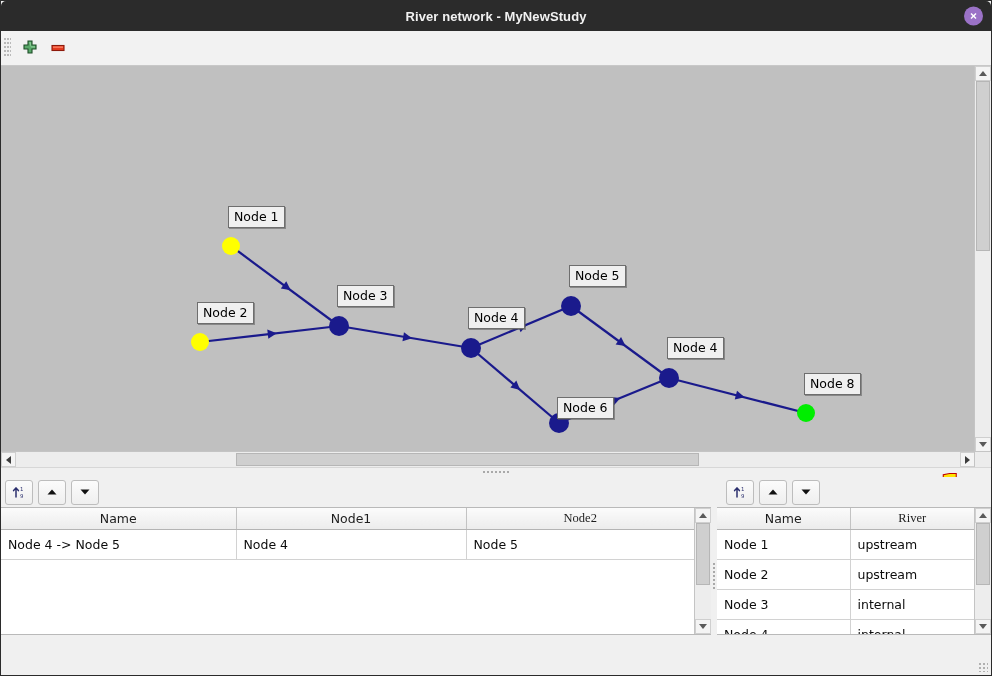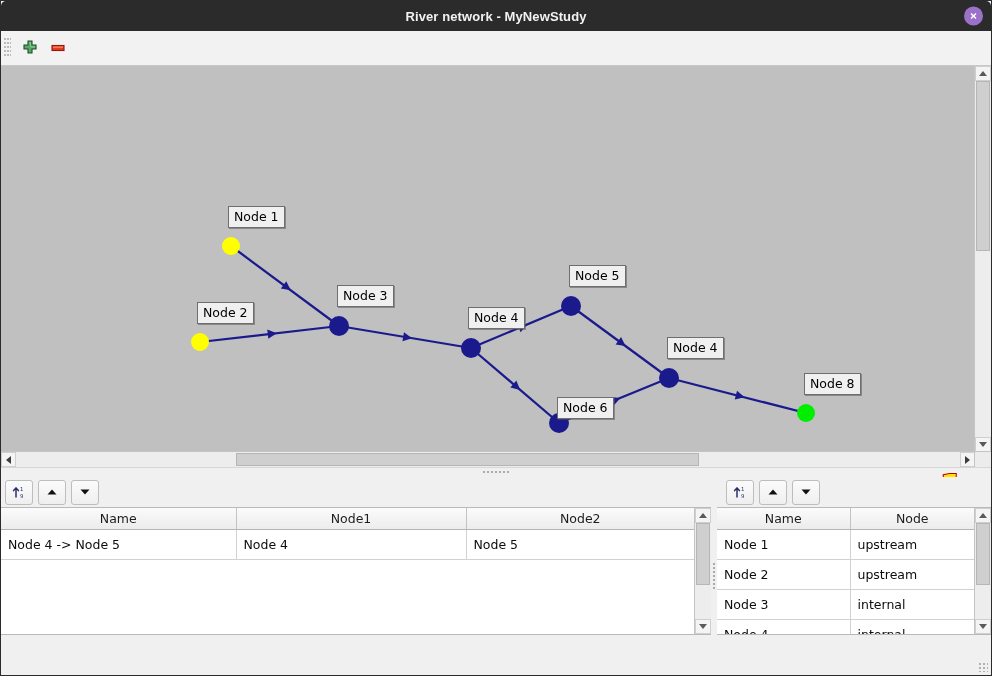--- a/index.html
+++ b/index.html
@@ -224,21 +224,21 @@
     height: 21px;
     background: linear-gradient(#fbfbfb, #ececec);
     border-right: 1px solid #c3c3c3;
     border-bottom: 1px solid #b4b4b4;
     font-weight: normal;
     color: #1d1d1d;
     text-align: center;
     font-size: 12.5px;
     padding: 0;
   }
-  table.grid th:last-child { border-right: none; }
+  table.grid th:last-child { border-right: none; font-family: Liberation Serif, serif; }
   table.grid td {
     height: 29px;
     border-right: 1px solid #d2d2d2;
     border-bottom: 1px solid #d2d2d2;
     padding: 0 0 0 7px;
     color: #0c0c0c;
     background: #ffffff;
     overflow: hidden;
     white-space: nowrap;
   }
@@ -448,21 +448,21 @@
       <div class="table-shell">
         <div class="table-col-area">
           <table class="grid" id="nodes-table">
             <colgroup>
                 <col style="width:133px">
                 <col>
               </colgroup>
             <thead>
                 <tr>
                   <th>Name</th>
-                  <th>Node</th>
+                  <th>River</th>
                 </tr>
               </thead>
             <tbody>
                 <tr>
                   <td>Node 1</td>
                   <td>upstream</td>
                 </tr>
                 <tr>
                   <td>Node 2</td>
                   <td>upstream</td>

